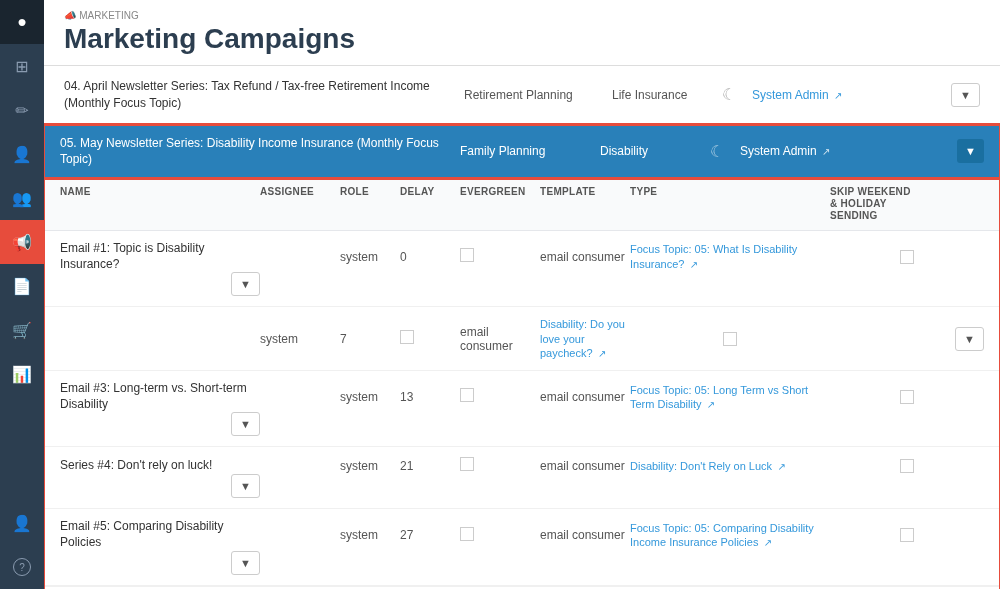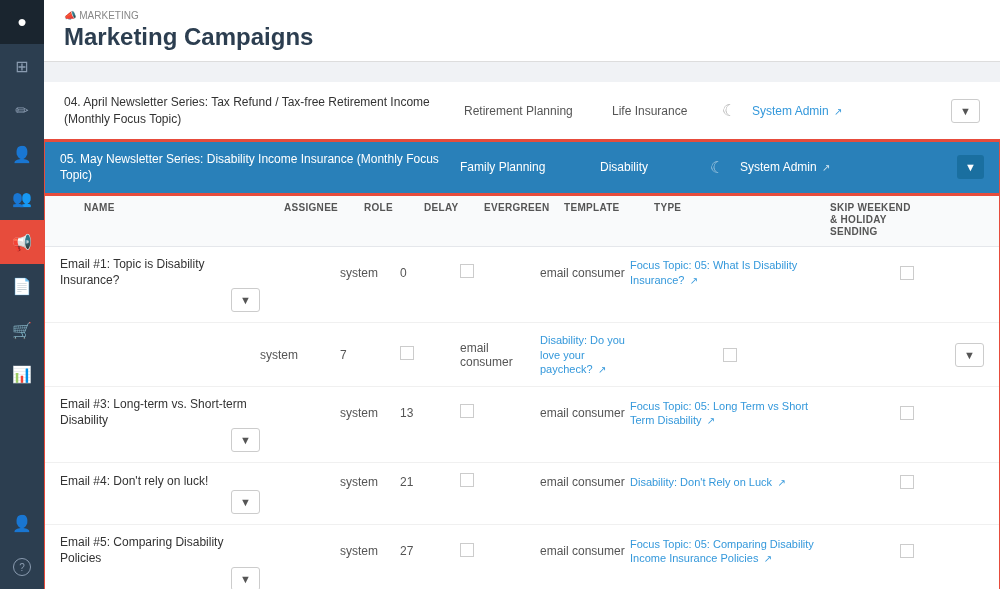--- a/index.html
+++ b/index.html
@@ -40,38 +40,37 @@
       color: white;
     }
     .sidebar-spacer { flex: 1; }
 
     
     .main {
       flex: 1;
       display: flex;
       flex-direction: column;
       overflow: hidden;
-      gap: 20px;
     }
 
     
     .page-header {
       background: white;
       padding: 10px 20px 10px 20px;
       border-bottom: 1px solid #ddd;
       flex-shrink: 0;
     }
     .page-header .breadcrumb {
       font-size: 10px;
       color: #888;
       text-transform: uppercase;
       margin-bottom: 2px;
     }
     .page-header h1 {
-      font-size: 24px;
+      font-size: 28px;
       font-weight: 600;
       color: #2c3e50;
     }
 
     
     .content {
       flex: 1;
       overflow-y: auto;
       padding: 0;
       background: #f0f2f5;
@@ -164,21 +163,20 @@
       padding: 8px 16px;
       background: #f9fafb;
       border-bottom: 1px solid #e5e7eb;
     }
     .tasks-header .col-header {
       font-size: 10px;
       font-weight: 700;
       color: #555;
       text-transform: uppercase;
       letter-spacing: 0.3px;
-      margin-left: 24px;
     }
     .col-skip {
       font-size: 10px;
       font-weight: 700;
       color: #555;
       text-transform: uppercase;
       letter-spacing: 0.3px;
       line-height: 1.2;
     }
 
@@ -387,21 +385,21 @@
           </div>
           <div class="task-cell" style="display:flex;justify-content:center;">
               <span class="task-checkbox"></span>
             </div>
           <div style="display:flex;justify-content:flex-end;align-items:center;">
               <button class="dropdown-btn-light">▼</button>
             </div>
         </div>
 
         <div class="task-row">
-          <div class="task-name">Email #4: Don't rely on luck!</div>
+          <div class="task-name">Series #4: Don't rely on luck!</div>
           <div class="task-cell"></div>
           <div class="task-cell">system</div>
           <div class="task-cell">21</div>
           <div class="task-cell"><span class="task-checkbox"></span></div>
           <div class="task-cell">email consumer</div>
           <div class="task-cell">
             <a href="#" class="task-link">Disability: Don't Rely on Luck</a>
             <span style="font-size:10px;color:#3498db;margin-left:2px;">↗</span>
           </div>
           <div class="task-cell" style="display:flex;justify-content:center;">

